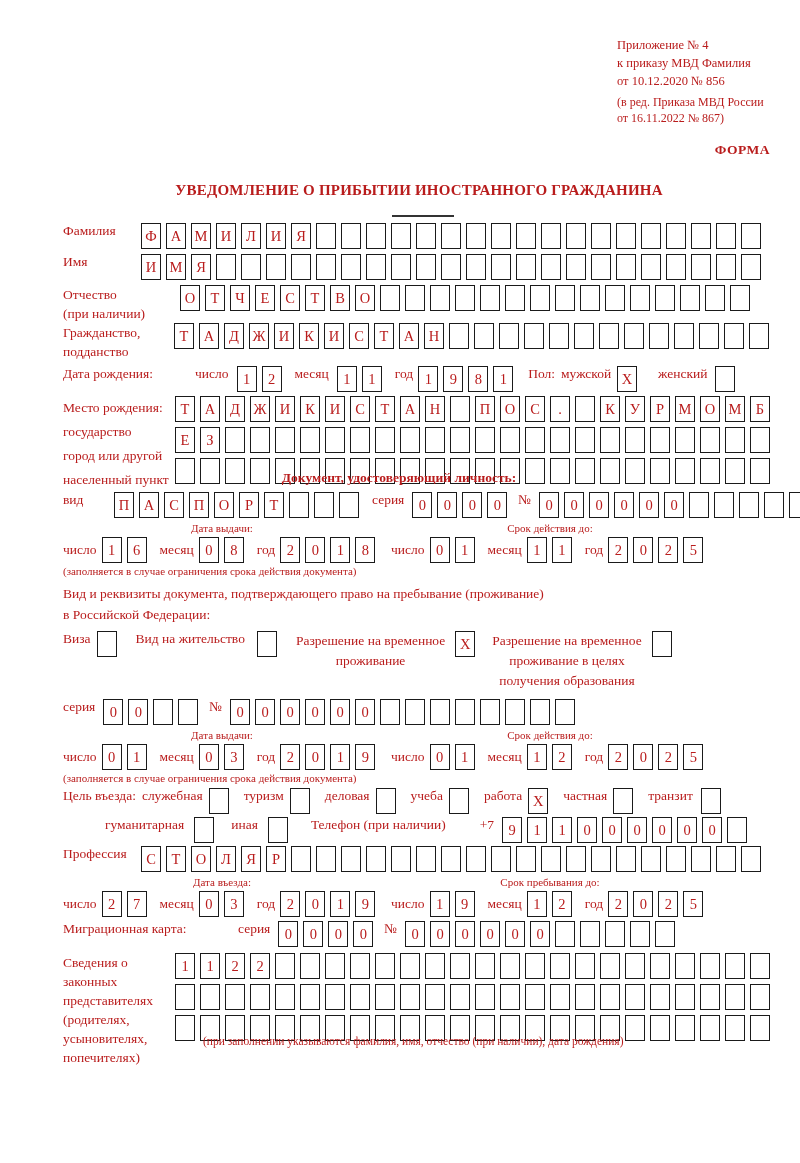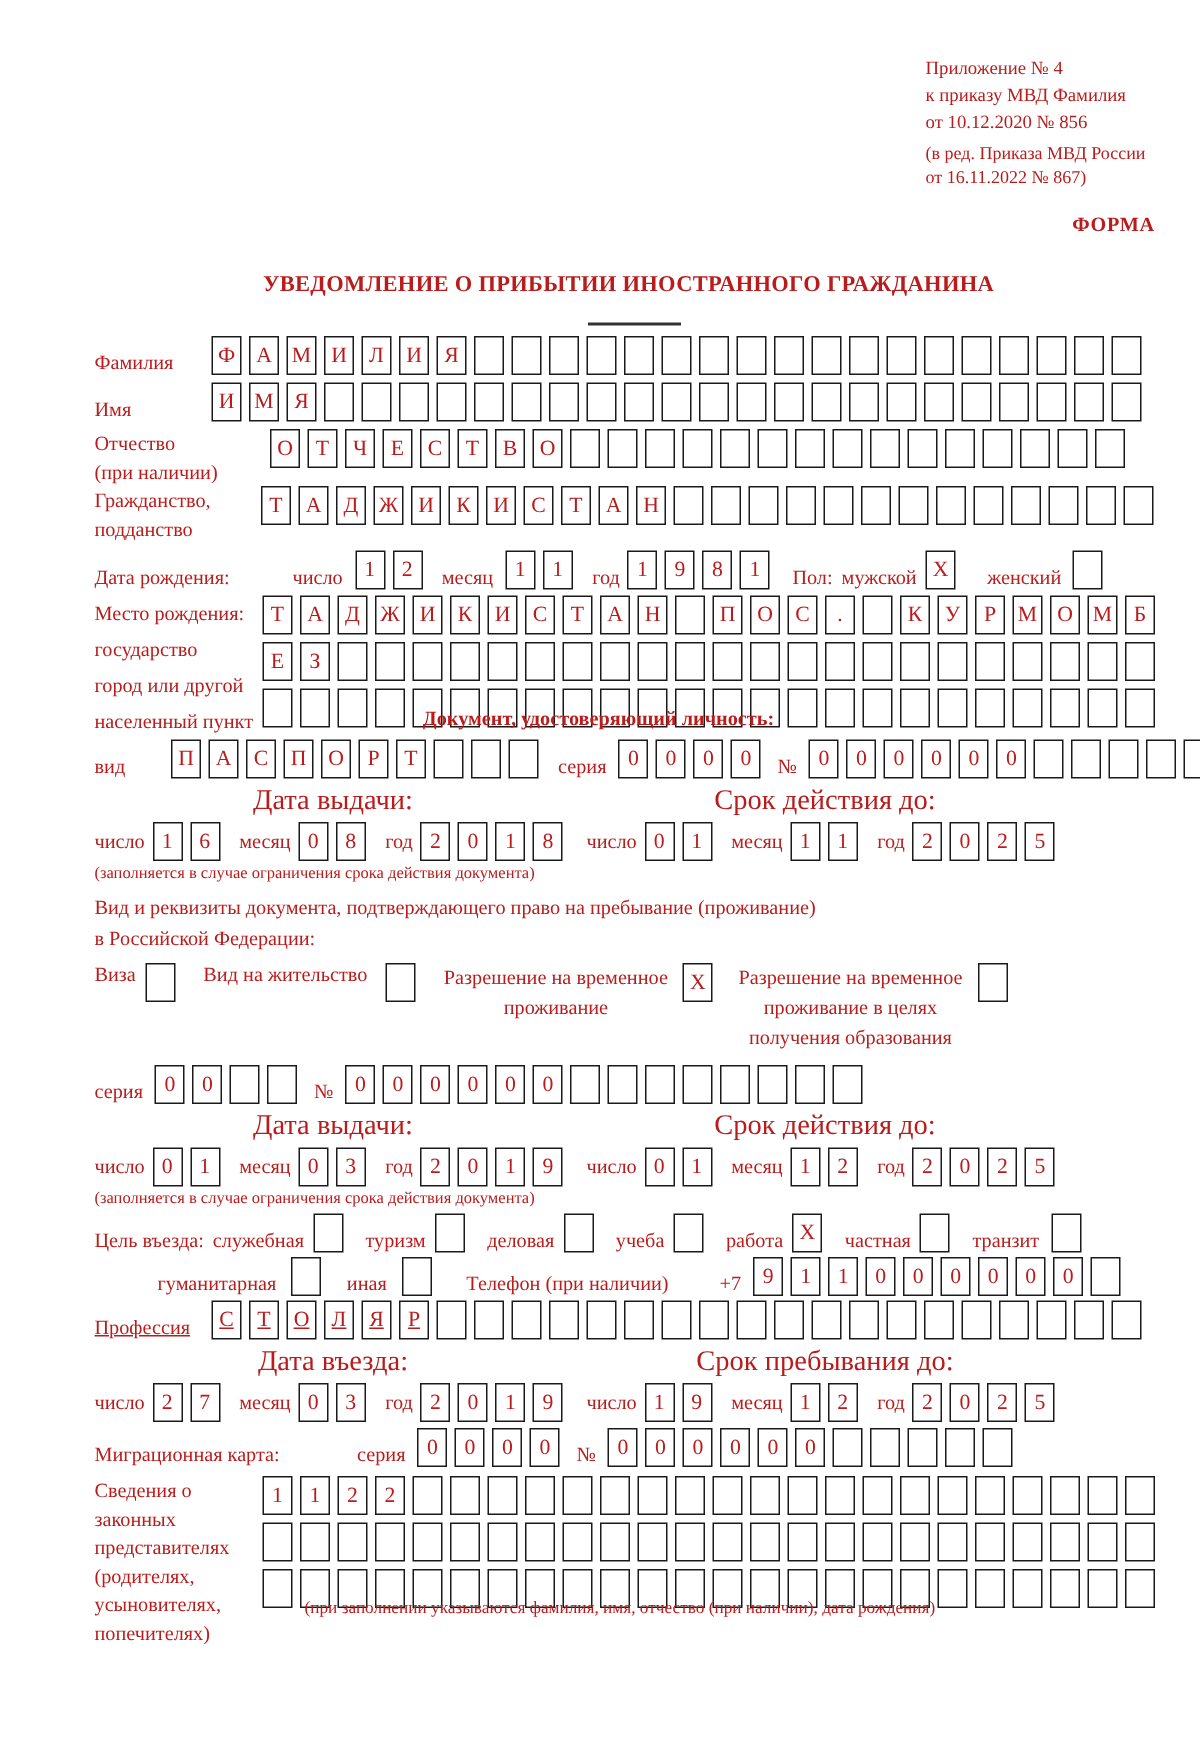--- a/index.html
+++ b/index.html
@@ -12,38 +12,38 @@
     color:#b91c1c;
     overflow:hidden;
   }
   .annex{margin-left:554px;font-size:12.5px;line-height:18px;}
   .annex .amend{font-size:12px;line-height:16px;}
   .annex .gap{height:4px;}
   .forma{margin-top:16px;text-align:right;font-weight:bold;font-size:13.5px;letter-spacing:0.5px;padding-right:5px;}
   .title{margin-top:22px;text-align:center;font-weight:bold;font-size:15px;line-height:21px;letter-spacing:0.2px;}
   .uline{display:inline-block;width:62px;border-bottom:2px solid #333;margin-left:8px;height:14px;}
   .sec{margin-top:26px;margin-bottom:14px;font-weight:bold;font-size:13.5px;letter-spacing:0.5px;word-spacing:1.5px;}
-  .row{display:flex;align-items:flex-end;margin-bottom:5px;}
+  .row{display:flex;align-items:flex-start;margin-bottom:5px;}
   .row.top{align-items:flex-start;}
   .cells{display:flex;flex:0 0 auto;}
   .cell{
     flex:0 0 auto;display:flex;align-items:center;justify-content:center;
     width:20px;height:26px;border:1.8px solid #1a1a1a;margin-right:5px;
     box-sizing:border-box;font-size:14.5px;background:#fff;
   }
   .checkbox{margin-left:6px;}
   .lbl{font-size:13.5px;flex:0 0 auto;}
   .w78{width:78px;}  .w117{width:117px;} .w111{width:111px;} .w114{width:114px;}
   .stack{line-height:19px;font-size:13.5px;}
   .stack4{line-height:24px;font-size:13.5px;}
   .ml6{margin-left:6px;} .ml8{margin-left:8px;} .ml10{margin-left:10px;}
   .ml12{margin-left:12px;} .ml14{margin-left:14px;} .ml16{margin-left:16px;} .ml18{margin-left:18px;}
   .mr5{margin-right:5px;} .mr8{margin-right:8px;}
   .doc-head{text-align:center;font-weight:bold;font-size:13.5px;margin:-22px 40px 6px 0;}
-  .heads{display:flex;font-size:19px;margin-bottom:3px;margin-top:4px;}
+  .heads{display:flex;font-size:11px;margin-bottom:3px;margin-top:4px;}
   .heads .h1{width:318px;text-align:center;}
   .heads .h2{width:318px;text-align:center;margin-left:10px;}
   .dgroup{display:flex;align-items:center;flex:0 0 auto;}
   .dgroup .dl{margin-right:5px;}
   .dg1{width:318px;}
   .dg2{margin-left:10px;}
   .note{font-size:11px;text-align:left;margin:1px 0 6px 0;}
   .plain{font-size:13.5px;line-height:21px;}
   .optlines{font-size:13.5px;text-align:center;line-height:20px;flex:0 0 auto;}
   .reps-note{font-size:11.5px;margin:-32px 0 0 140px;}
@@ -523,21 +523,21 @@
         <span class="cell">0</span>
         <span class="cell">0</span>
         <span class="cell">0</span>
         <span class="cell">0</span>
         <span class="cell">0</span>
         <span class="cell">0</span>
         <span class="cell"></span>
       </span>
   </div>
 
-  <div class="row" style="margin-bottom:4px;text-decoration:underline;">
+  <div class="row" style="margin-bottom:4px;">
     <span class="lbl w78">Профессия</span>
     <span class="cells" style="flex-wrap: nowrap;">
         <span class="cell">С</span>
         <span class="cell">Т</span>
         <span class="cell">О</span>
         <span class="cell">Л</span>
         <span class="cell">Я</span>
         <span class="cell">Р</span>
         <span class="cell"></span>
         <span class="cell"></span>

